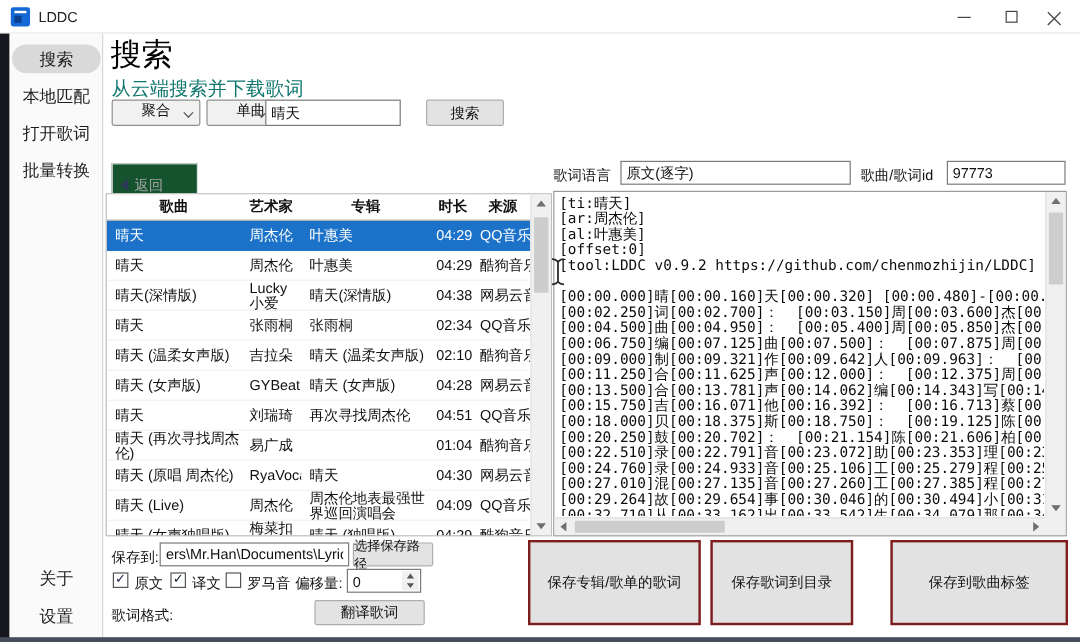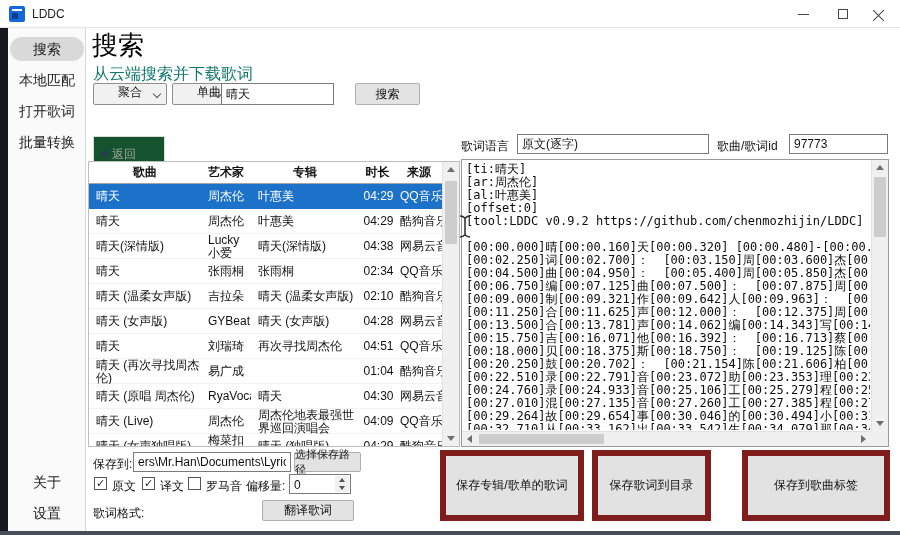--- a/index.html
+++ b/index.html
@@ -76,21 +76,21 @@
 
   
   .cbox { position:absolute; width:13px; height:13px; border:1px solid #555; background:#fff; font-size:11px; line-height:11px; text-align:center; color:#16233c; font-weight:bold; }
   .spin { position:absolute; height:20px; border:1px solid #7a7a7a; background:#fff; }
   .spin .val { position:absolute; left:4px; top:3px; font-size:12px; }
   .spin .sup { position:absolute; right:1px; top:1px; width:14px; height:8px; background:#f0f0f0; display:flex; align-items:center; justify-content:center; }
   .spin .sdn { position:absolute; right:1px; bottom:1px; width:14px; height:8px; background:#f0f0f0; display:flex; align-items:center; justify-content:center; }
   .mini-up { width:0;height:0;border-left:3px solid transparent;border-right:3px solid transparent;border-bottom:4px solid #555; }
   .mini-dn { width:0;height:0;border-left:3px solid transparent;border-right:3px solid transparent;border-top:4px solid #555; }
 
-  .bigbtn { position:absolute; top:450px; height:71px; background:#e2e2e2; border:6px solid #7f1d1d; font-size:12px; display:flex; align-items:center; justify-content:center; cursor:default; }
+  .bigbtn { position:absolute; top:450px; height:71px; background:#e2e2e2; border:2px solid #7f1d1d; font-size:12px; display:flex; align-items:center; justify-content:center; cursor:default; }
 
   .bottombar { position:absolute; left:0; bottom:0; width:900px; height:4px; background:#454e5a; }
 
   .ibeam { position:absolute; left:458px; top:214px; z-index:6; }
 </style>
 </head>
 <body>
 
 <div id="app">
 

